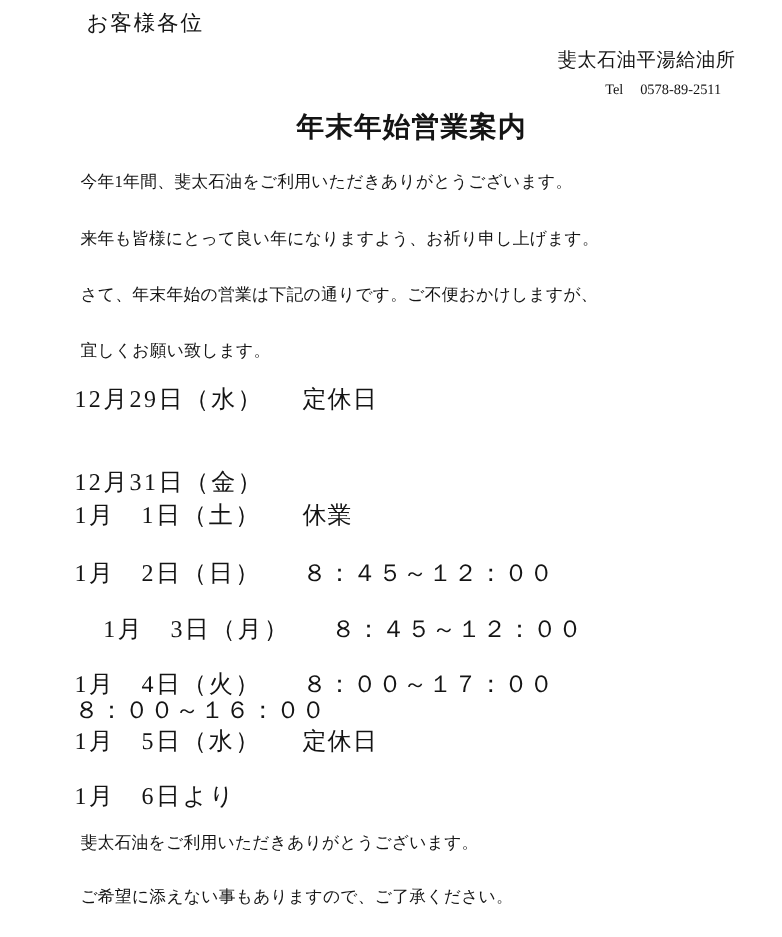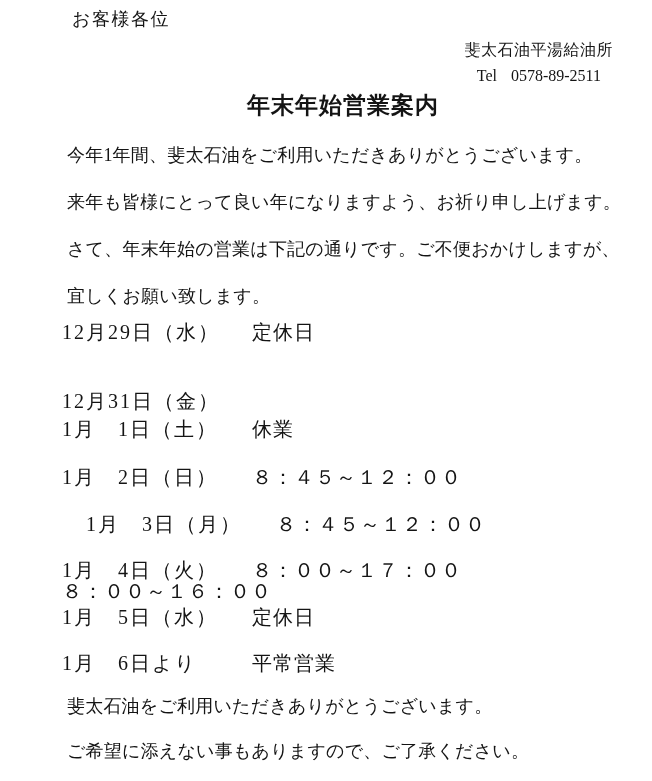--- a/index.html
+++ b/index.html
@@ -28,21 +28,21 @@
     right: 39px;
     top: 40px;
     text-align: right;
   }
   .company {
     font-size: 16px;
     letter-spacing: 0.5px;
     white-space: nowrap;
   }
   .tel-line {
-    font-size: 16px;
+    font-size: 12px;
     margin-top: 6px;
     padding-right: 12px;
     white-space: nowrap;
   }
   .tel-label {
     margin-right: 14px;
   }
   .doc-title {
     position: absolute;
     left: 0;
@@ -53,21 +53,21 @@
     text-align: center;
     font-size: 23px;
     font-weight: bold;
     letter-spacing: 1px;
     white-space: nowrap;
   }
   .para {
     position: absolute;
     left: 67px;
     margin: 0;
-    font-size: 18px;
+    font-size: 14px;
     letter-spacing: 0.2px;
     white-space: nowrap;
   }
   .para-0 { top: 143px; }
   .para-1 { top: 190px; }
   .para-2 { top: 237px; }
   .para-3 { top: 284px; }
   .sched-row {
     position: absolute;
     left: 62px;
@@ -84,21 +84,21 @@
   .sched-row .value {
     letter-spacing: 1px;
   }
   .sched-0 { top: 319px; }
   .sched-1 { top: 388px; flex-direction: column; }
   .sched-2 { top: 416px; }
   .sched-3 { top: 464px; }
   .sched-4 { top: 511px; margin-left: 24px; }
   .sched-5 { top: 557px; }
   .sched-6 { top: 604px; }
-  .sched-7 { top: 650px; }
+  .sched-7 { top: 650px; gap: 10px; }
   .closing-0 { top: 694px; }
   .closing-1 { top: 739px; }
 </style>
 </head>
 <body>
 
 <div class="salutation">お客様各位</div>
 
 <div class="header-right">
   <div class="company">斐太石油平湯給油所</div>
@@ -137,17 +137,16 @@
 <div class="sched-row sched-5">
   <span class="date">1月　4日（火）</span>
     <span class="value">８：００～１７：００</span>
 </div>
 <div class="sched-row sched-6">
   <span class="date">1月　5日（水）</span>
     <span class="value">定休日</span>
 </div>
 <div class="sched-row sched-7">
   <span class="date">1月　6日より</span>
-    <span class="value">平常営業</span>
 </div>
 
 <p class="para closing-0">斐太石油をご利用いただきありがとうございます。</p>
 <p class="para closing-1">ご希望に添えない事もありますので、ご了承ください。</p>
 
 </body></html>

